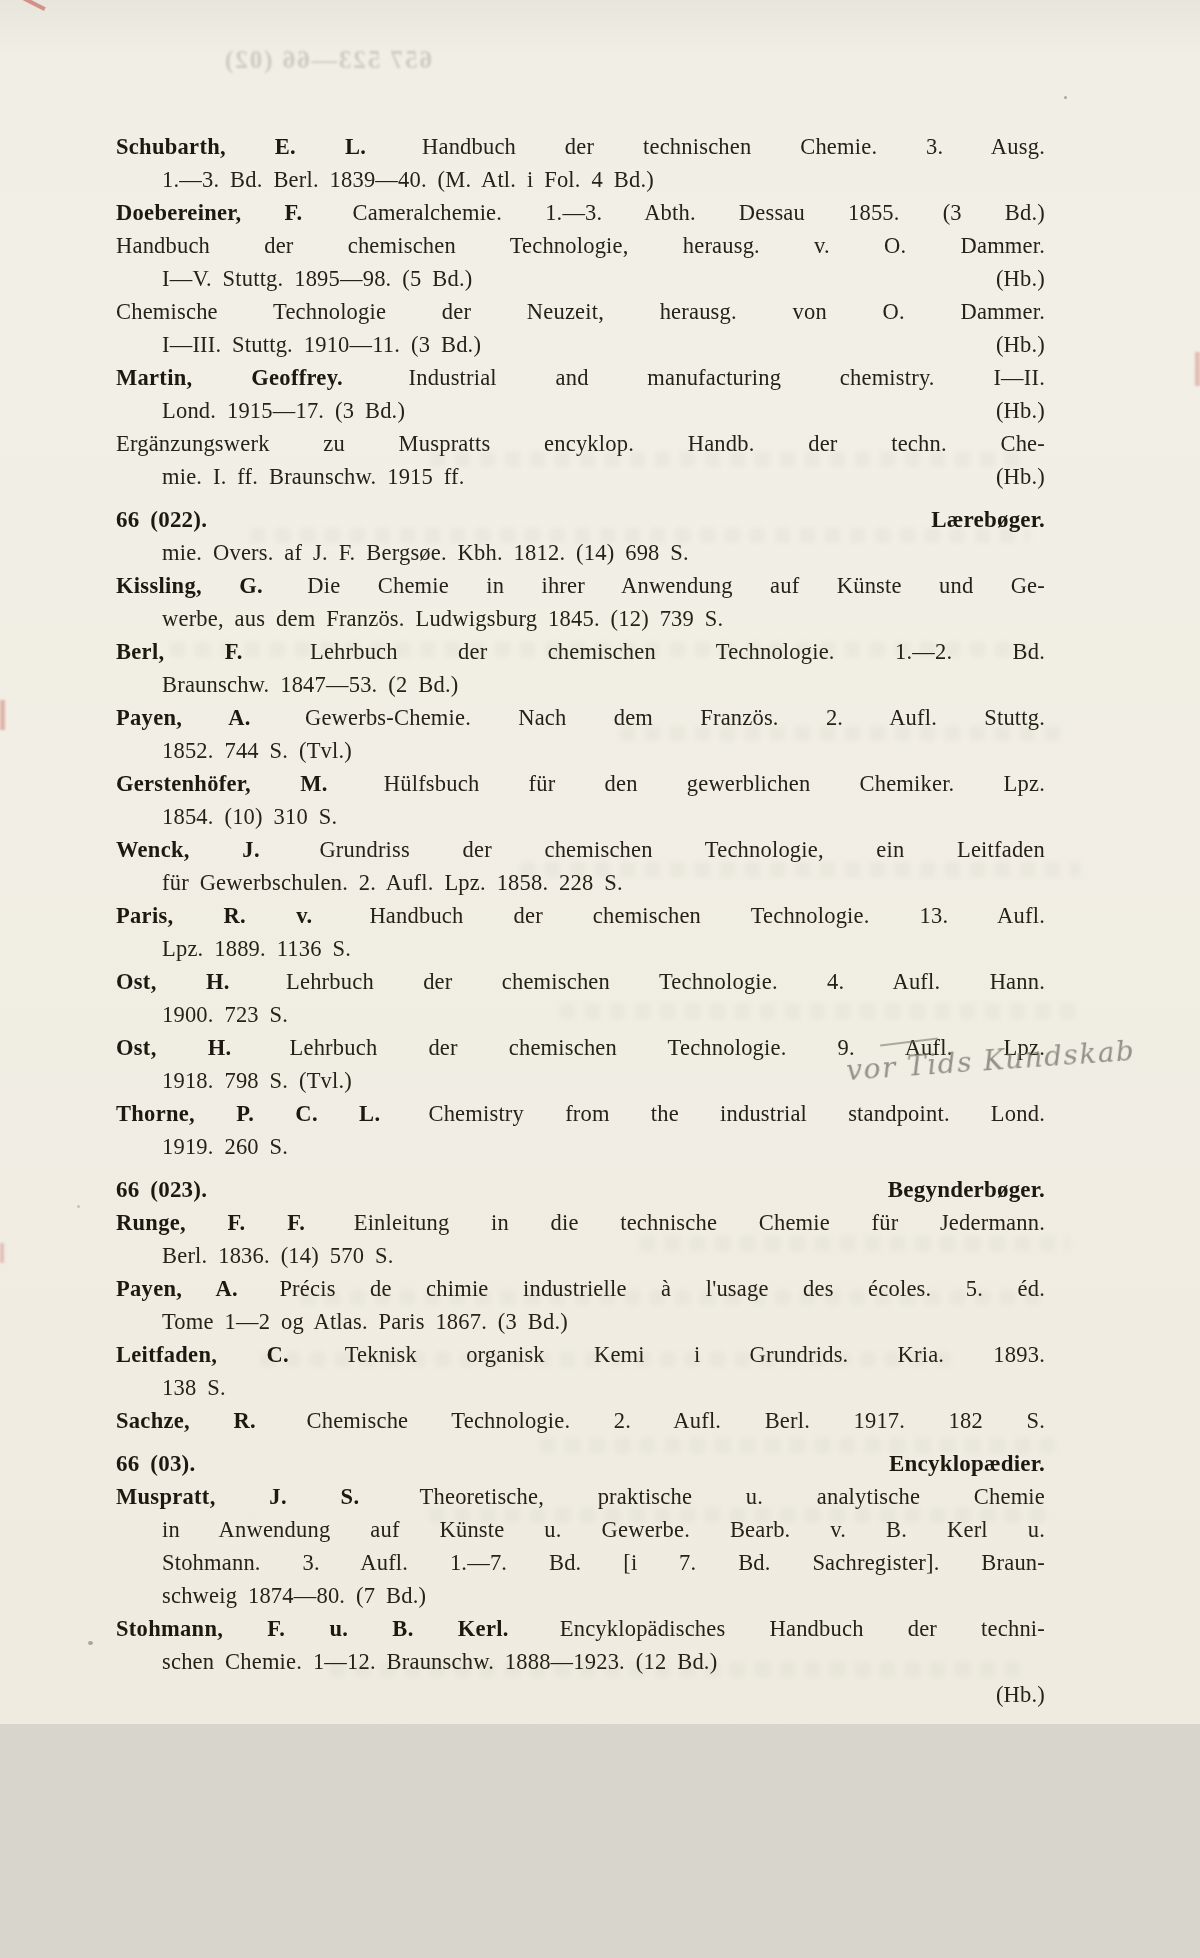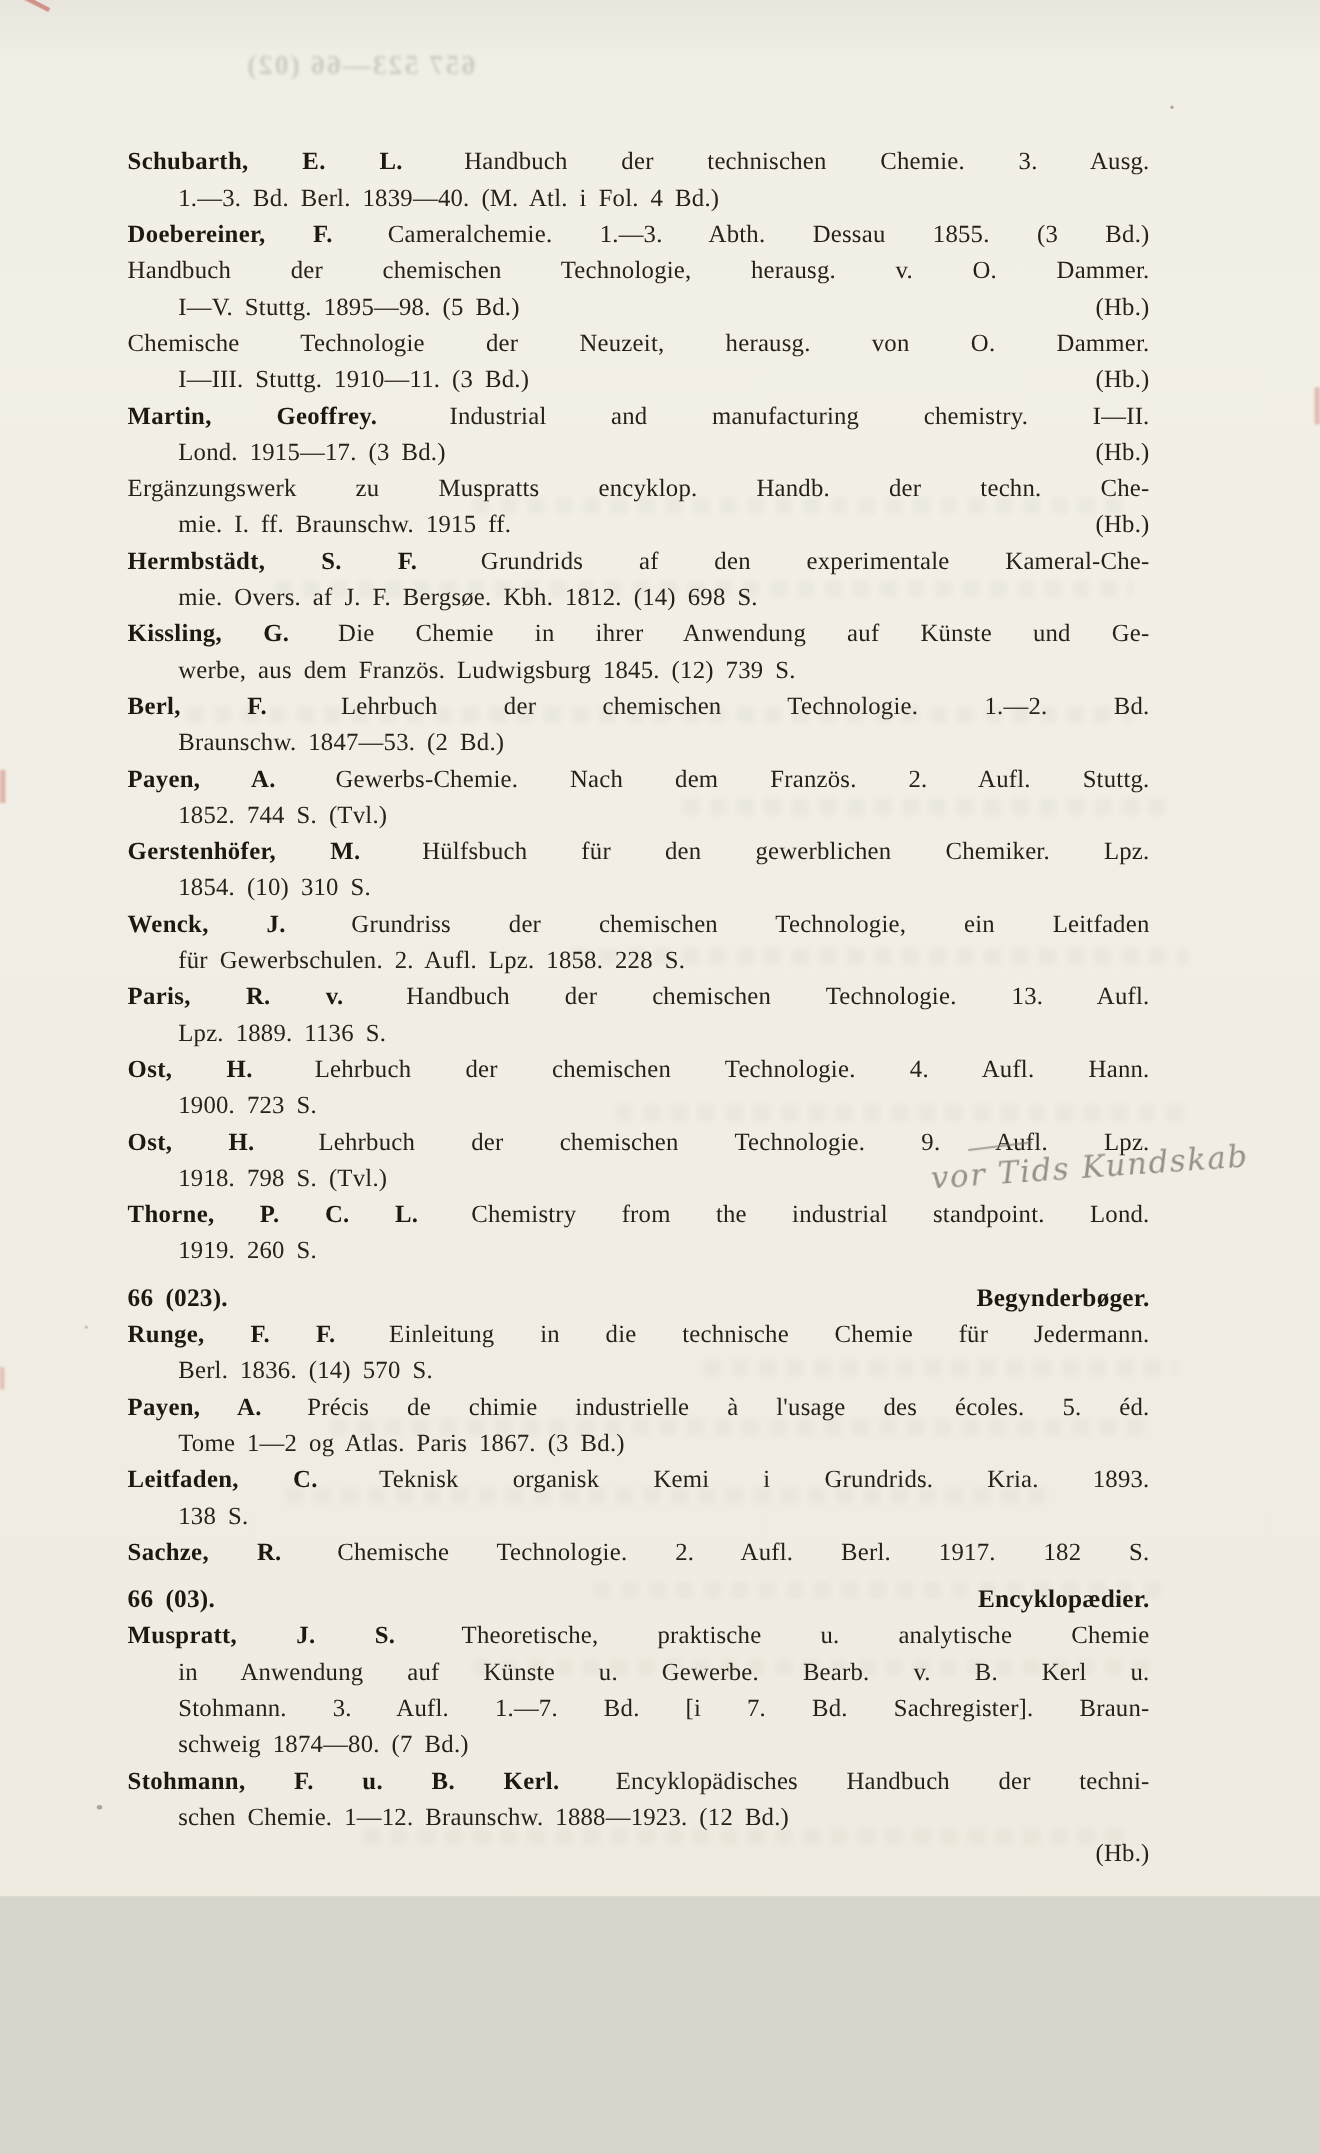--- a/index.html
+++ b/index.html
@@ -89,21 +89,24 @@
       <div class="line fill"><span class="ltext"><span class="author">Martin, Geoffrey.</span> Industrial and manufacturing chemistry. I—II.</span></div>
       <div class="line ind split">
         <span class="ltext">Lond. 1915—17. (3 Bd.)</span>
         <span class="hb">(Hb.)</span>
       </div>
       <div class="line fill"><span class="ltext">Ergänzungswerk zu Muspratts encyklop. Handb. der techn. Che-</span></div>
       <div class="line ind split">
         <span class="ltext">mie. I. ff. Braunschw. 1915 ff.</span>
         <span class="hb">(Hb.)</span>
       </div>
-      <div class="line fill"><span class="ltext"><span class="author">Hermbstädt, S. F.</span> Grundrids af den experimentale Kameral-Che-</span></div>
+      <div class="line heading-line">
+        <span class="code">66 (022).</span>
+        <span class="sec-label">Lærebøger.</span>
+      </div>
       <div class="line ind"><span class="ltext">mie. Overs. af J. F. Bergsøe. Kbh. 1812. (14) 698 S.</span></div>
       <div class="line fill"><span class="ltext"><span class="author">Kissling, G.</span> Die Chemie in ihrer Anwendung auf Künste und Ge-</span></div>
       <div class="line ind"><span class="ltext">werbe, aus dem Französ. Ludwigsburg 1845. (12) 739 S.</span></div>
       <div class="line fill"><span class="ltext"><span class="author">Berl, F.</span> Lehrbuch der chemischen Technologie. 1.—2. Bd.</span></div>
       <div class="line ind"><span class="ltext">Braunschw. 1847—53. (2 Bd.)</span></div>
       <div class="line fill"><span class="ltext"><span class="author">Payen, A.</span> Gewerbs-Chemie. Nach dem Französ. 2. Aufl. Stuttg.</span></div>
       <div class="line ind"><span class="ltext">1852. 744 S. (Tvl.)</span></div>
       <div class="line fill"><span class="ltext"><span class="author">Gerstenhöfer, M.</span> Hülfsbuch für den gewerblichen Chemiker. Lpz.</span></div>
       <div class="line ind"><span class="ltext">1854. (10) 310 S.</span></div>
       <div class="line fill"><span class="ltext"><span class="author">Wenck, J.</span> Grundriss der chemischen Technologie, ein Leitfaden</span></div>

